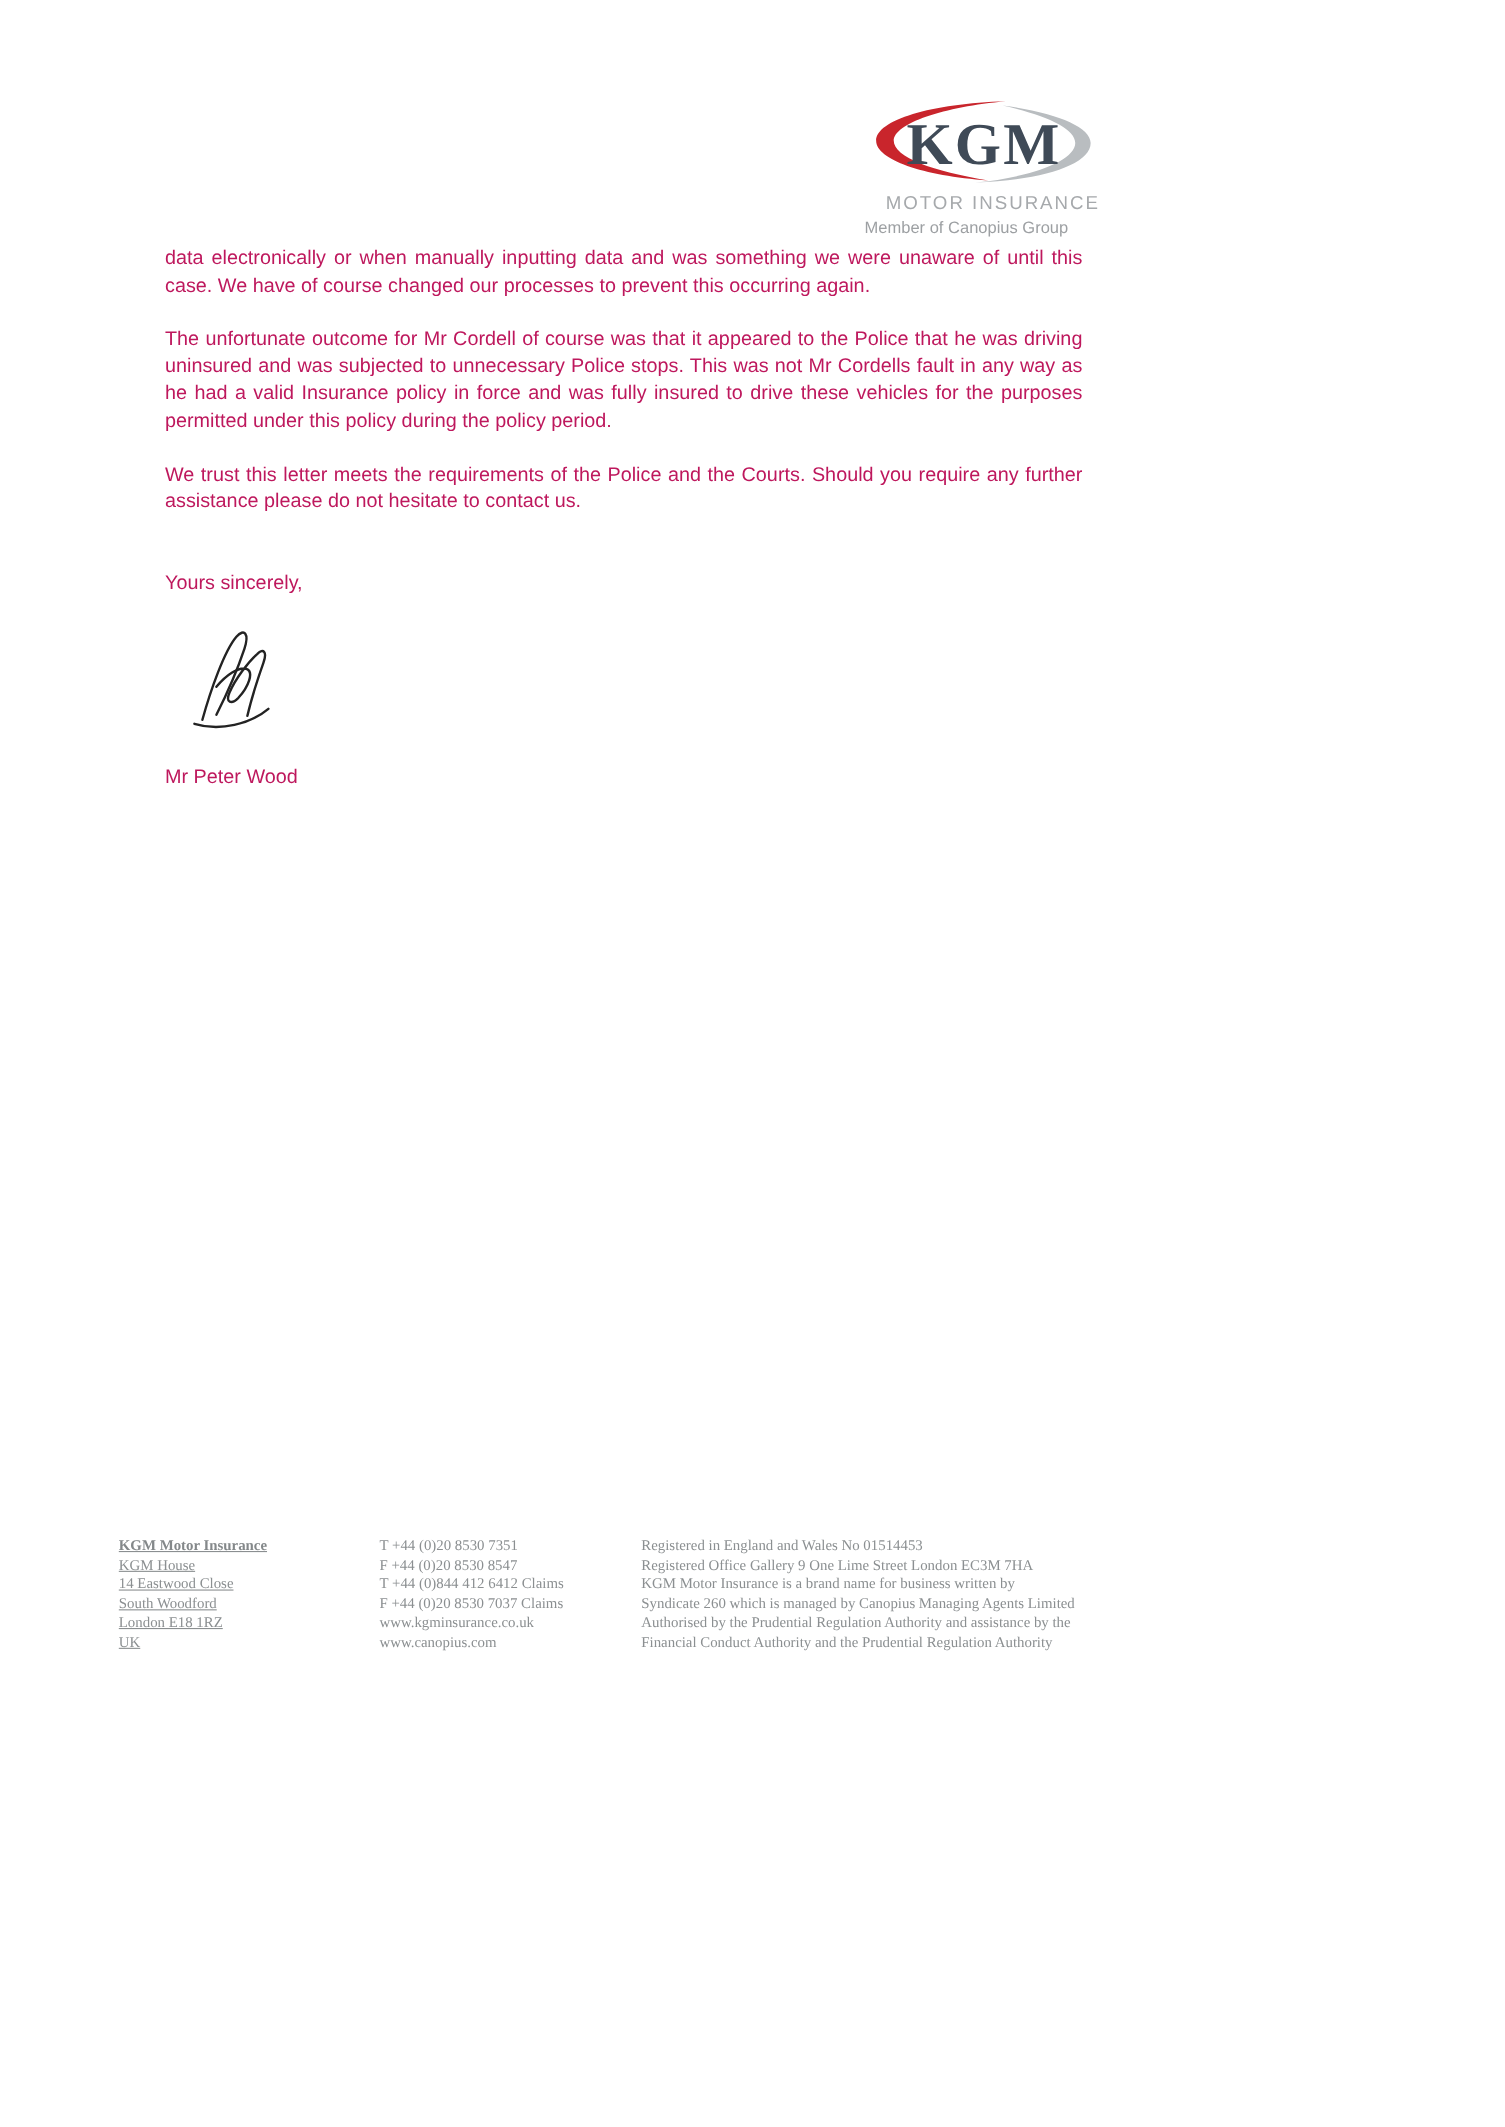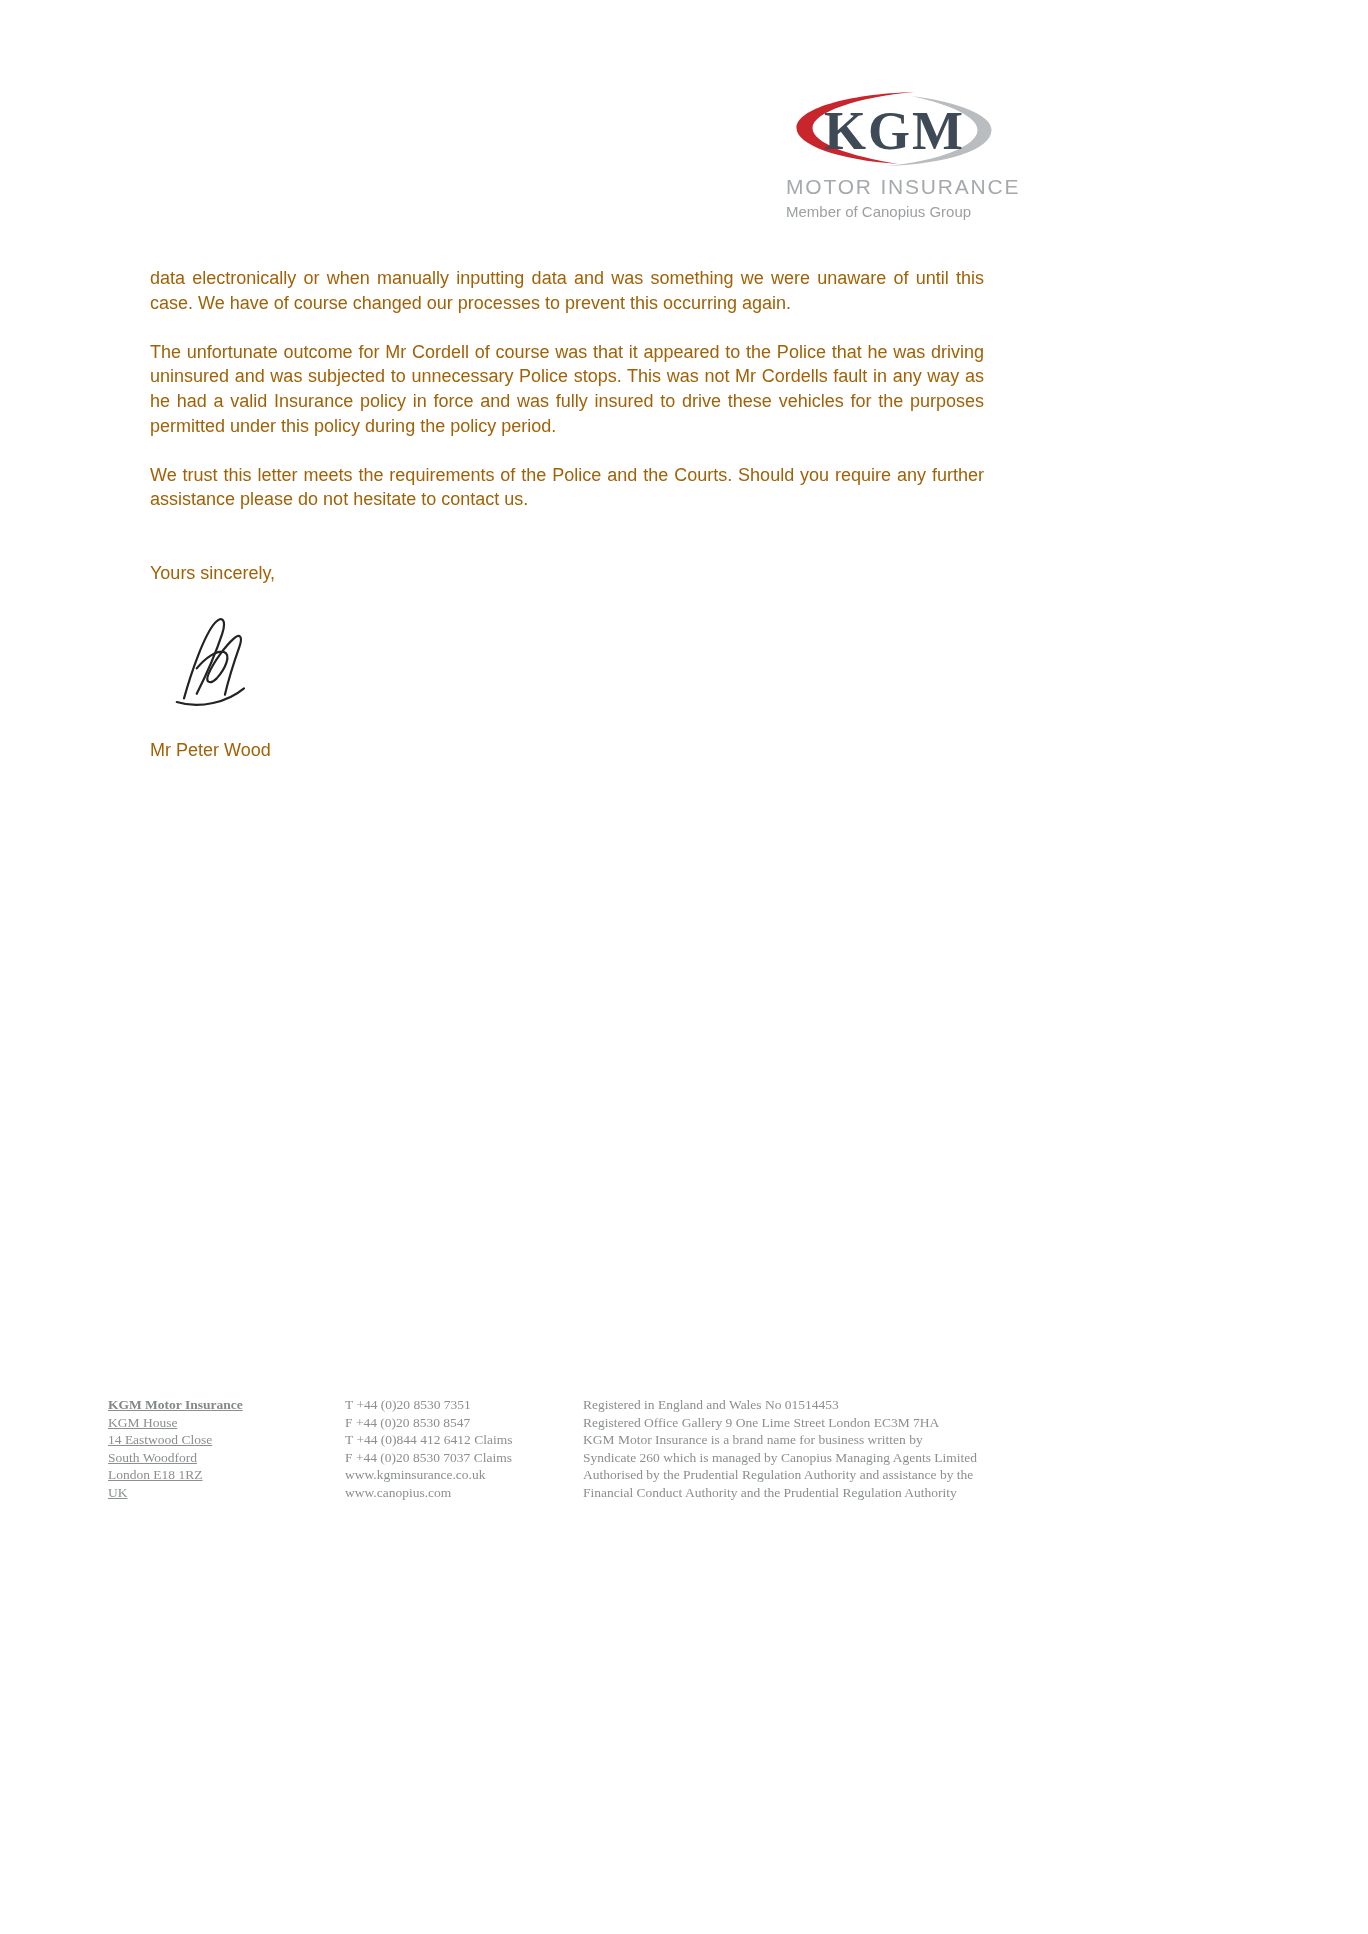--- a/index.html
+++ b/index.html
@@ -19,21 +19,21 @@
   .logo-block {
     position: absolute;
     top: 88px;
     left: 786px;
     width: 216px;
   }
   .logo-svg { display: block; width: 216px; height: 82px; }
   .logo-subtitle {
     margin-top: 5px;
     text-align: right;
-    font-size: 21px;
+    font-size: 17px;
     letter-spacing: 1.8px;
     color: #a6a9ac;
     padding-right: 2px;
     white-space: nowrap;
   }
   .logo-tagline {
     margin-top: 4px;
     text-align: left;
     font-size: 15px;
     color: #9da0a3;
@@ -42,22 +42,21 @@
   }
 
   
   .letter-body {
     position: absolute;
     left: 150px;
     top: 222px;
     width: 834px;
     font-size: 18px;
     line-height: 24.6px;
-    color: #a16207;
-    margin-top: 44px;
+    color: #be185d;
   }
   .letter-body p {
     text-align: justify;
     margin-bottom: 24.6px;
   }
   .closing { margin-top: 49px; }
   .signature-svg {
     display: block;
     margin: 26px 0 0 18px;
     width: 112px;

